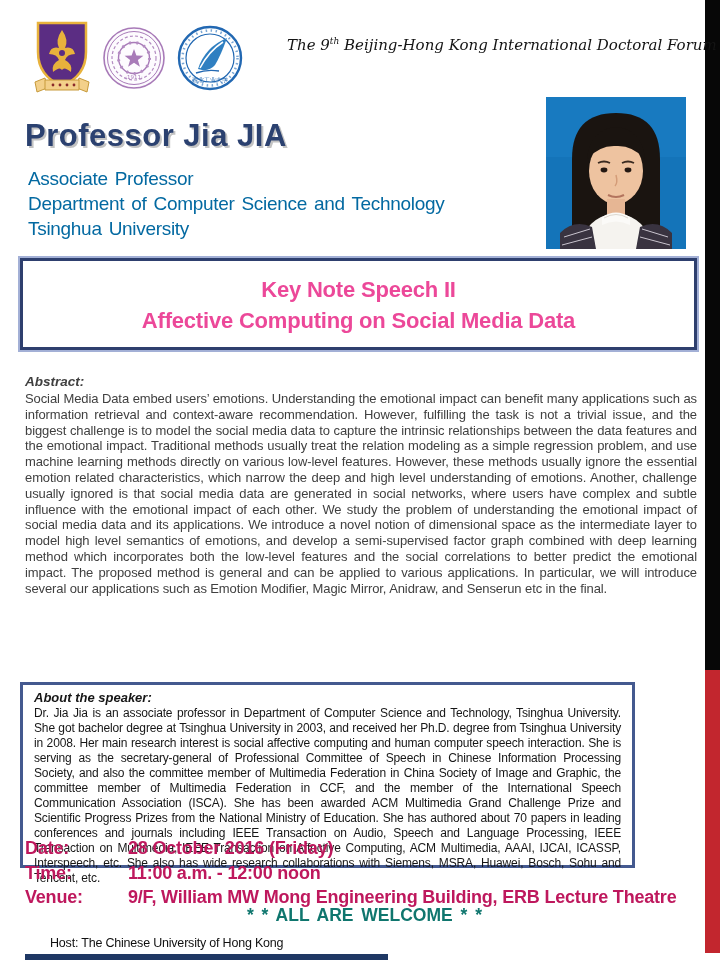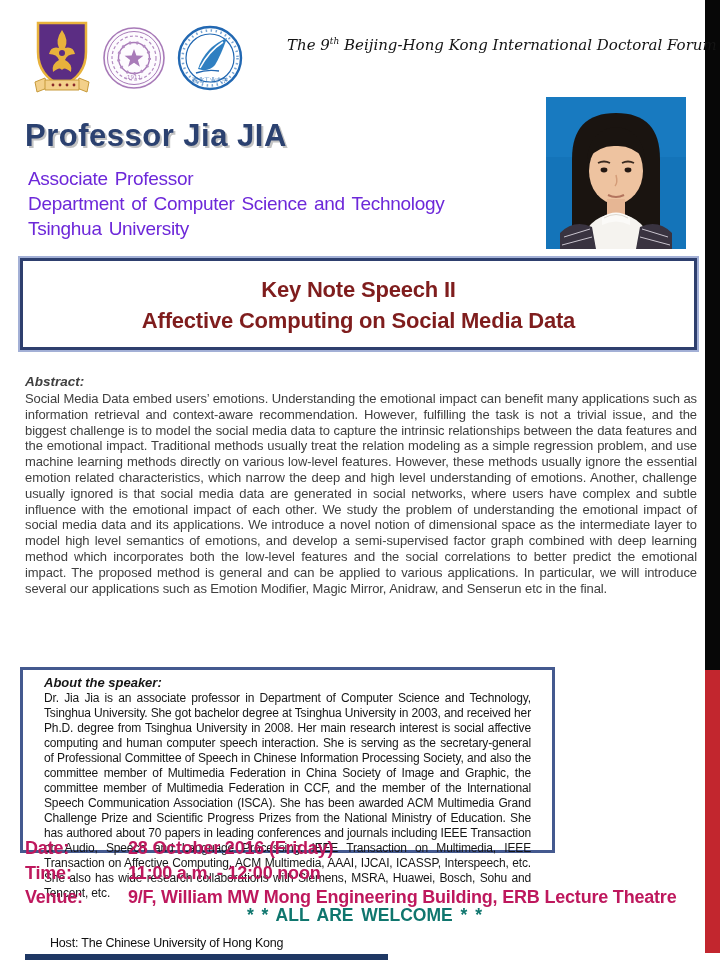--- a/index.html
+++ b/index.html
@@ -16,36 +16,36 @@
   
   .logos { position:absolute; left:33px; top:20px; display:flex; align-items:center; gap:11px; }
   .logos .logo { display:inline-block; line-height:0; }
 
   
   .forum { position:absolute; left:287px; top:30px; font-family:"DejaVu Serif", serif; font-style:italic; font-size:15px; line-height:22px; color:#141414; }
   .forum sup { font-size:9px; }
 
   
   .speaker-name { position:absolute; left:25px; top:118px; font-size:31px; font-weight:bold; letter-spacing:.5px; color:#2b4170; text-shadow:2px 2px 0 #c3c3c3;text-align:right; }
-  .speaker-titles { position:absolute; left:28px; top:166px; font-size:19px; line-height:25px; color:#6d28d9; letter-spacing:-.3px; word-spacing:2px; }
+  .speaker-titles { position:absolute; left:28px; top:166px; font-size:19px; line-height:25px; color:#0369a1; letter-spacing:-.3px; word-spacing:2px; }
 
   
   .photo { position:absolute; left:546px; top:97px; width:140px; height:152px; line-height:0; }
 
   
   .keynote-box { position:absolute; left:20px; top:258px; width:677px; height:92px; border:3px solid #2e3f6e; outline:2px solid #a3b0d6; background:#fff; text-align:center; padding-top:13px; }
-  .keynote-box .kn { font-size:22px; font-weight:bold; line-height:31px; color:#7f1d1d; letter-spacing:-.2px; }
+  .keynote-box .kn { font-size:22px; font-weight:bold; line-height:31px; color:#ec4899; letter-spacing:-.2px; }
 
   
   .abstract { position:absolute; left:25px; top:374px; width:672px; color:#404040; }
   .abstract .hd { font-size:13.5px; font-weight:bold; font-style:italic; margin-bottom:2px; }
   .abstract .bd { font-size:13px; line-height:15.8px; text-align:justify; letter-spacing:-.1px; }
 
   
-  .about-box { position:absolute; left:20px; top:667px; width:535px; height:186px; border:3px solid #44598f; background:#fff; padding:5px 21px; color:#161616; }
+  .about-box { position:absolute; left:20px; top:682px; width:615px; height:186px; border:3px solid #44598f; background:#fff; padding:5px 11px; color:#161616; }
   .about-box .hd { font-size:13px; font-weight:bold; font-style:italic; margin-bottom:1px; }
   .about-box .bd { font-size:12px; line-height:15px; text-align:justify; letter-spacing:-.15px; }
 
   
   .details { position:absolute; left:25px; top:836px; color:#be185d; font-weight:bold; font-size:18px; line-height:24.5px; letter-spacing:-.2px; }
   .details .row { display:flex; }
   .details .lbl { width:103px; }
 
   .welcome { position:absolute; left:16px; top:905px; width:697px; text-align:center; color:#0f766e; font-weight:bold; font-size:17.5px; word-spacing:3px; }
 

